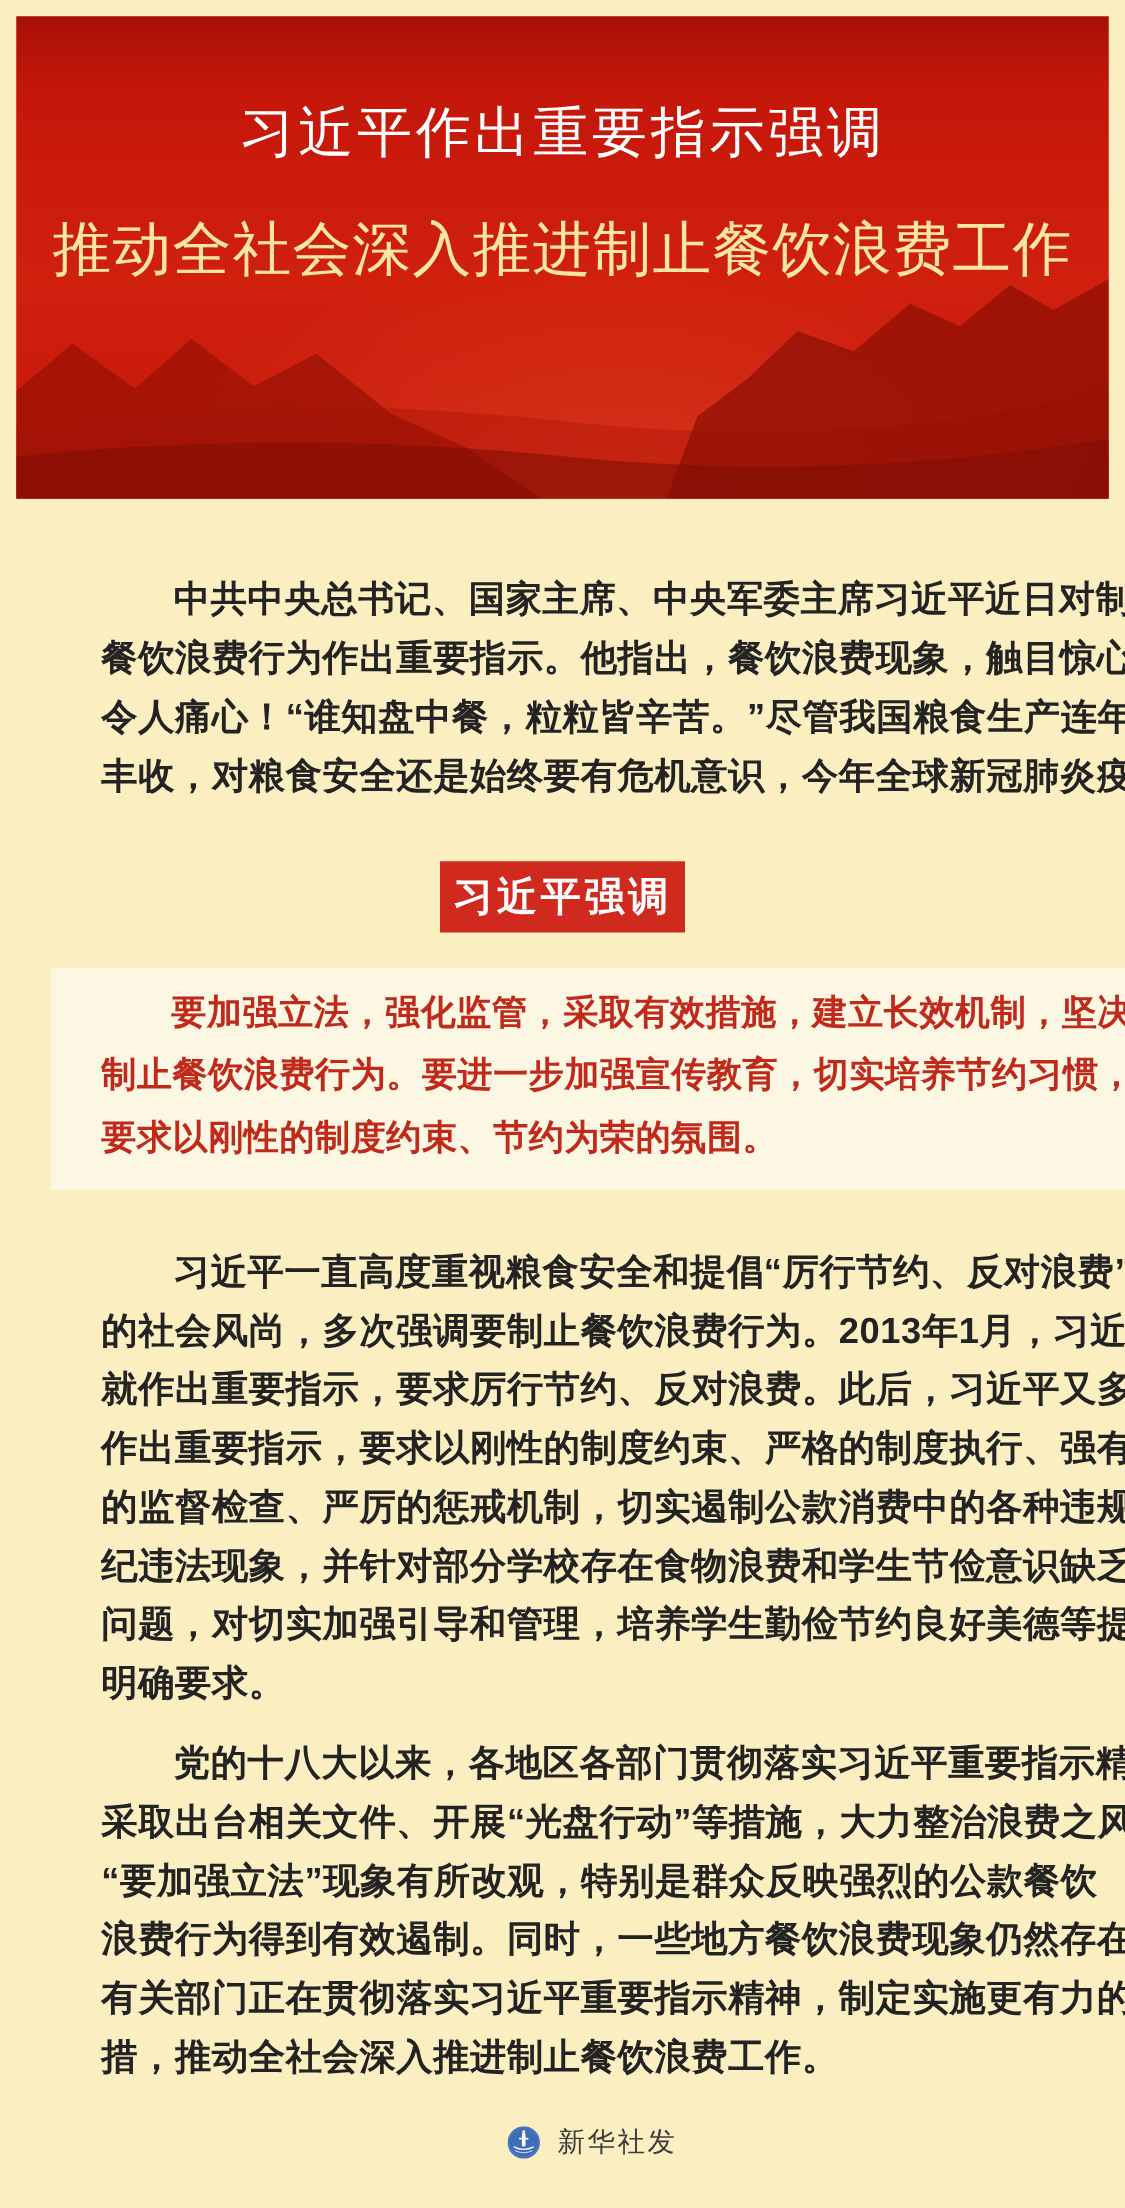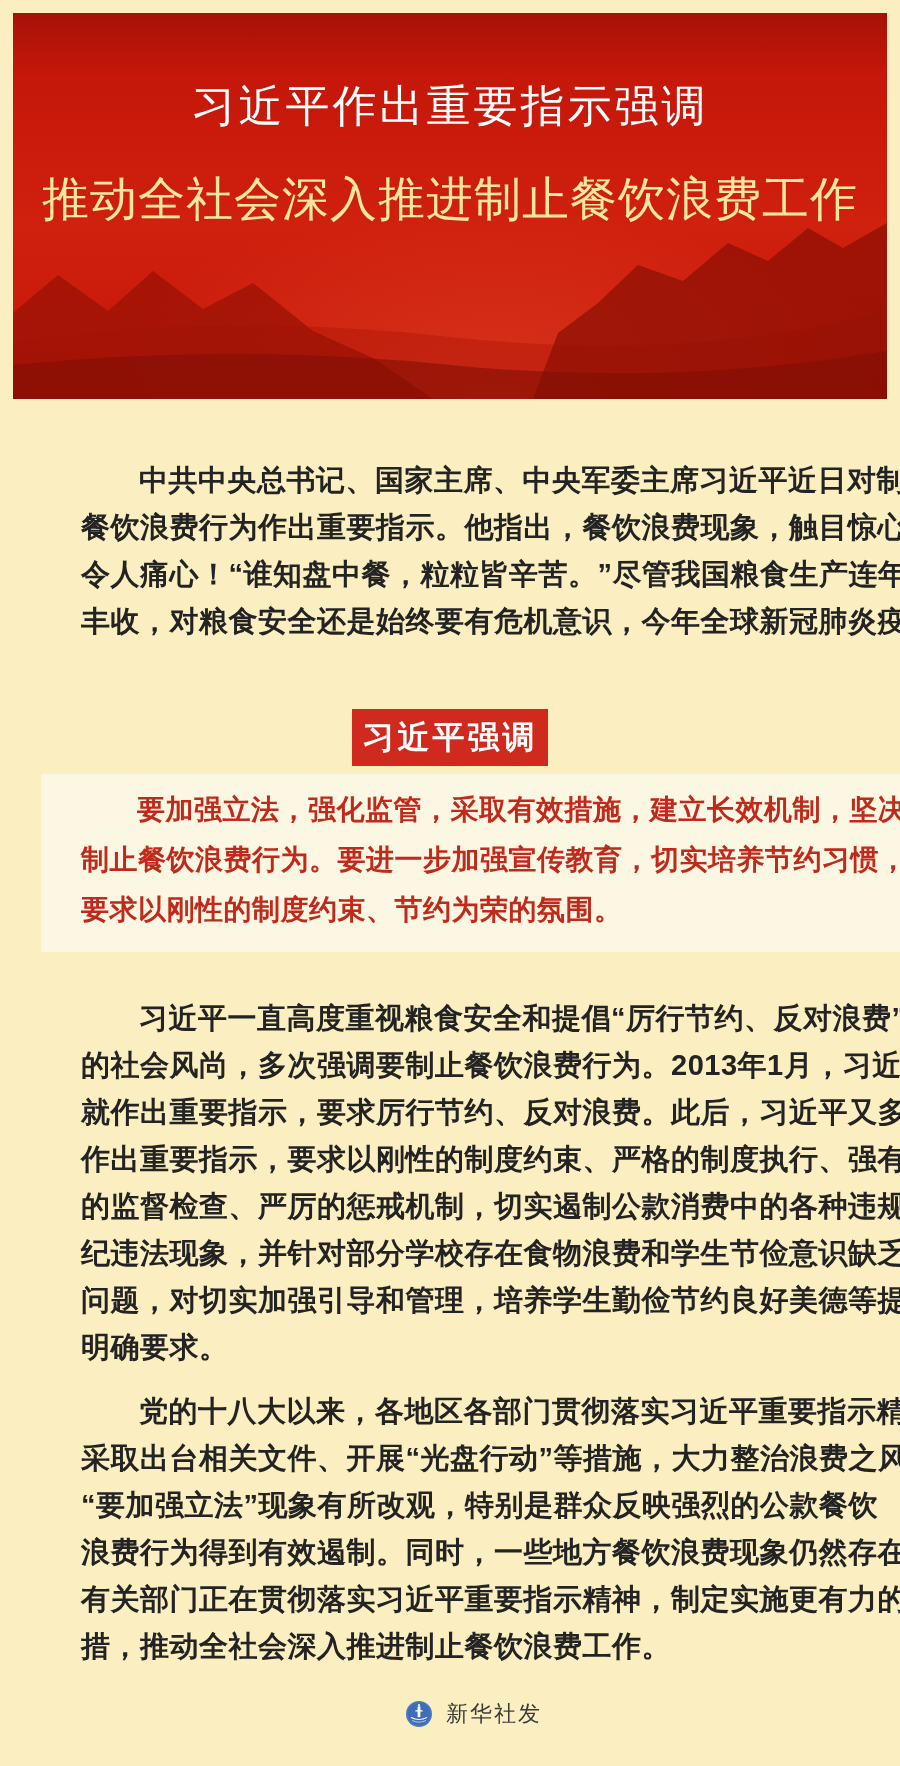--- a/index.html
+++ b/index.html
@@ -35,21 +35,21 @@
     letter-spacing: 0.5px;
   }
   .para > div { height: 47px; line-height: 47px; white-space: nowrap; }
   .para > div:first-child { text-indent: 2em; }
   .p1 { top: 457px; }
   .p3 { top: 995px; }
   .p4 { top: 1388px; }
 
   
   .badge {
-    position: absolute; left: 352px; top: 709px;
+    position: absolute; left: 352px; top: 689px;
     width: 196px; height: 57px;
     background: #D02A1E; color: #ffffff;
     font-size: 32px; font-weight: bold;
     text-align: center; line-height: 57px; letter-spacing: 3px;
   }
   .hibox {
     position: absolute; left: 41px; top: 774px;
     width: 882px; height: 178px;
     background: #FCF7E2;
   }

